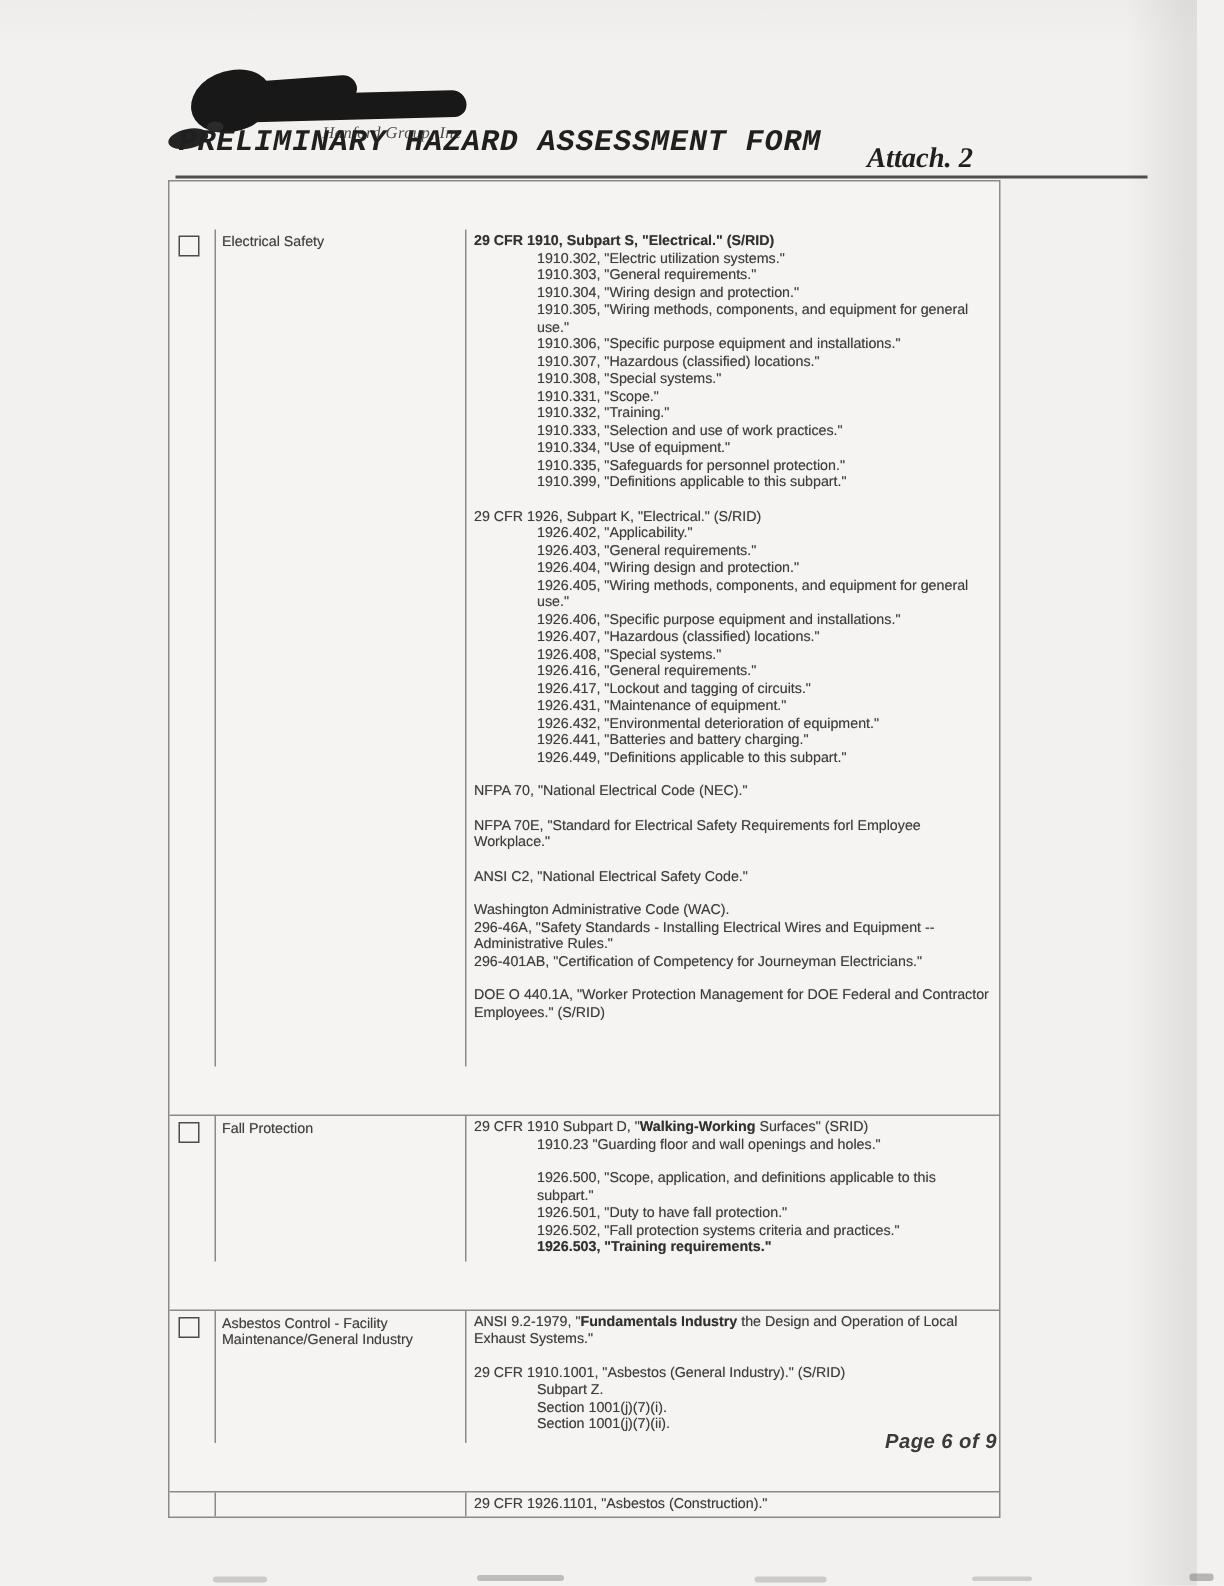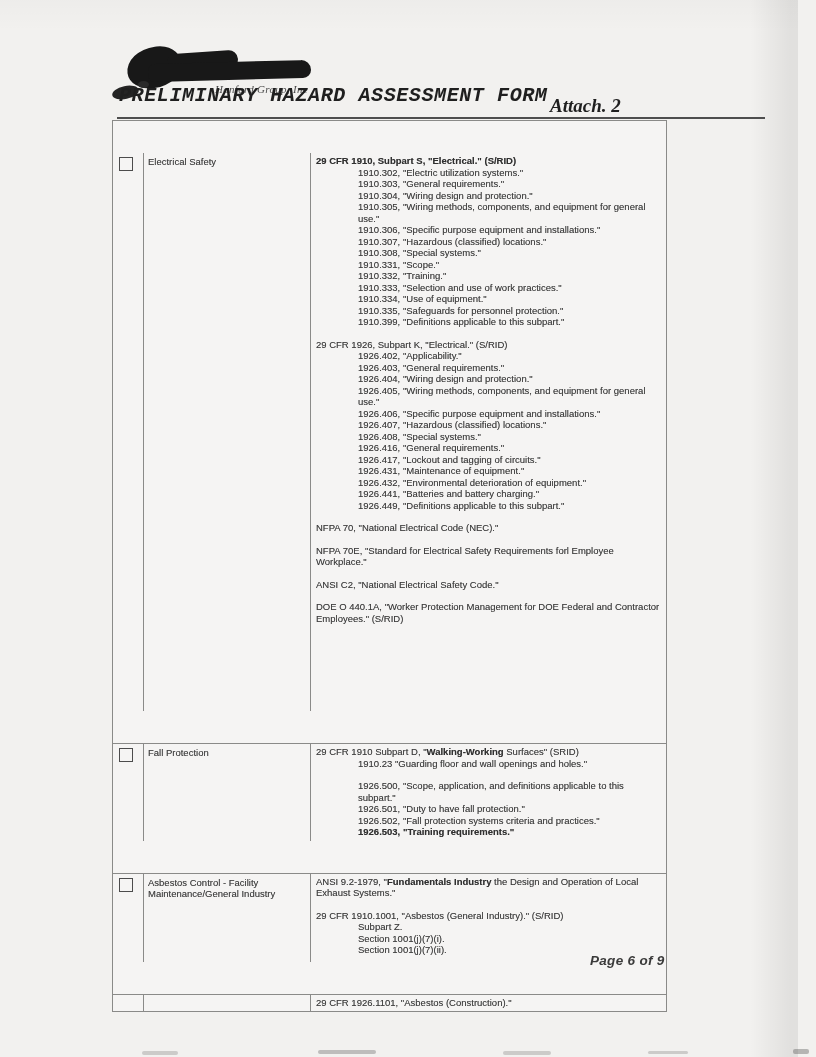--- a/index.html
+++ b/index.html
@@ -25,21 +25,21 @@
     font-family:"Liberation Serif","DejaVu Serif",serif;
     font-style:italic;font-size:11px;color:#4c4c4c;letter-spacing:0.3px;
   }
   .form-title{
     position:absolute;left:119px;top:84px;
     font-family:Liberation Mono, monospace;
     font-weight:bold;font-style:italic;font-size:20px;color:#1f1f1f;
     letter-spacing:0.6px;white-space:nowrap;
   }
   .attach-label{
-    position:absolute;left:550px;top:95px;
+    position:absolute;left:578px;top:95px;
     font-family:"Liberation Serif","DejaVu Serif",serif;
     font-weight:bold;font-style:italic;font-size:19px;color:#1f1f1f;
   }
   .title-underline{position:absolute;left:117px;top:117px;width:648px;height:2px;background:#4e4e4e;}
   
   .phaf-table{
     position:absolute;left:112px;top:120px;width:553px;
     border:1px solid #8a8a88;
     color:#3e3e3e;font-size:9.5px;line-height:11.5px;
     text-shadow:0 0 0.5px rgba(70,70,70,0.55);
@@ -141,20 +141,25 @@
             <div class="block">
               <div class="line">NFPA 70, "National Electrical Code (NEC)."</div>
             </div>
             <div class="block">
               <div class="line">NFPA 70E, "Standard for Electrical Safety Requirements forl Employee Workplace."</div>
             </div>
             <div class="block">
               <div class="line">ANSI C2, "National Electrical Safety Code."</div>
             </div>
             <div class="block">
+              <div class="line">Washington Administrative Code (WAC).</div>
+              <div class="line">296-46A, "Safety Standards - Installing Electrical Wires and Equipment -- Administrative Rules."</div>
+              <div class="line">296-401AB, "Certification of Competency for Journeyman Electricians."</div>
+            </div>
+            <div class="block">
               <div class="line">DOE O 440.1A, "Worker Protection Management for DOE Federal and Contractor Employees." (S/RID)</div>
             </div>
           </div>
         </div>
         <div class="table-row">
           <div class="cell col-check">
             <div class="checkbox"></div>
           </div>
           <div class="cell col-category">
             <div class="category-label">Fall Protection</div>

